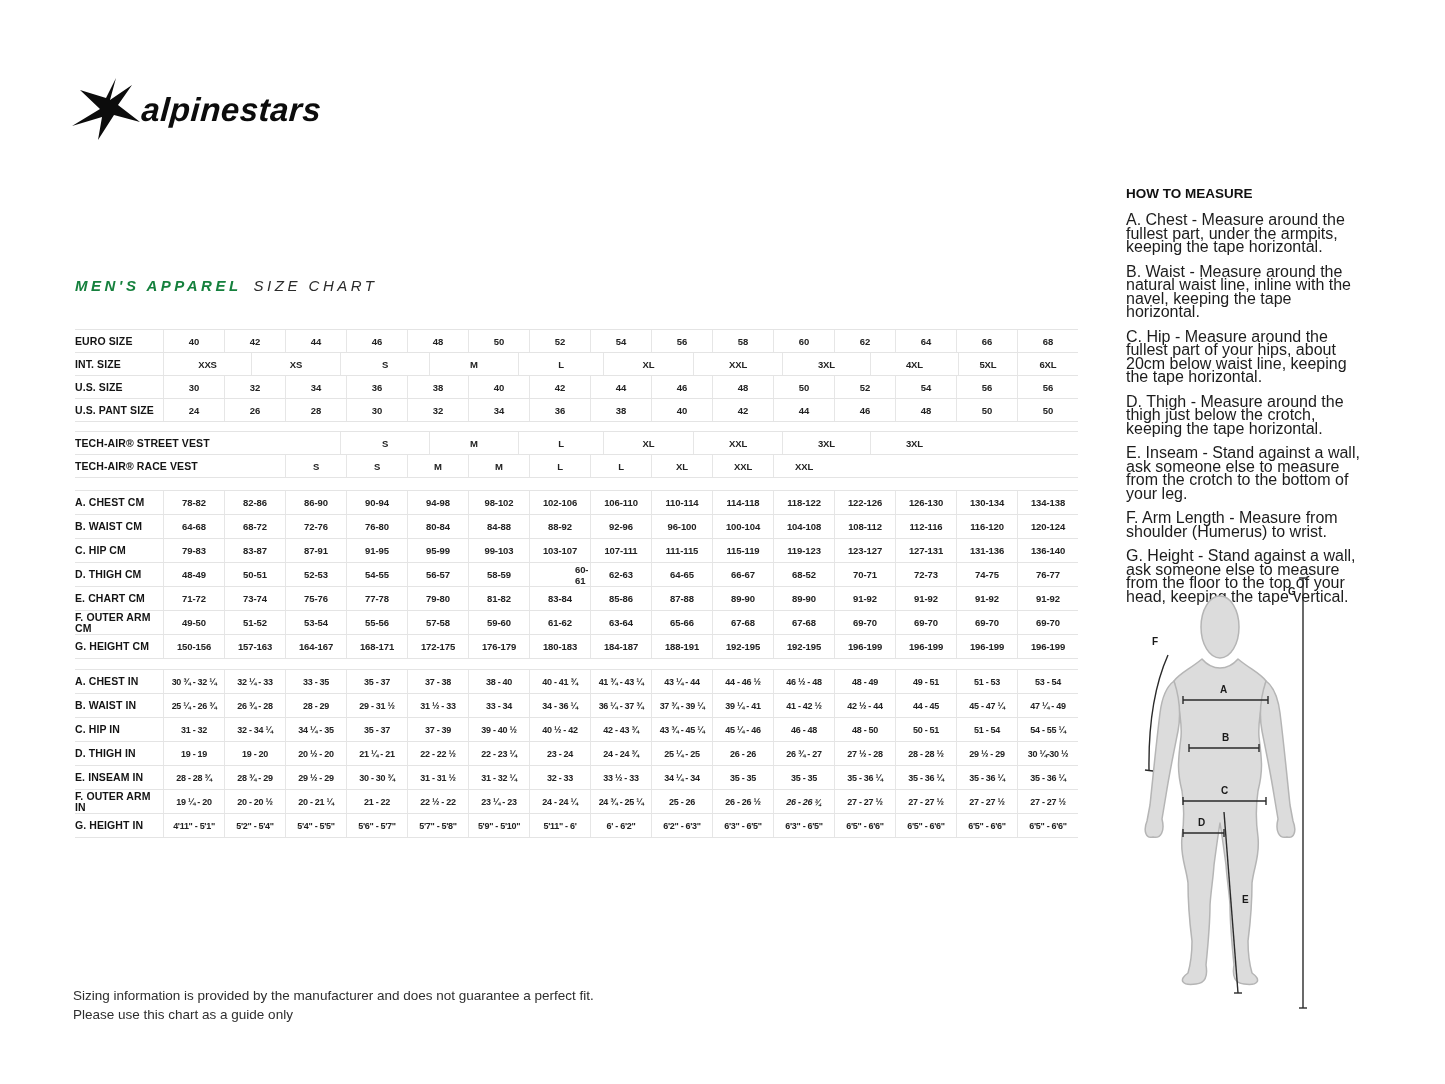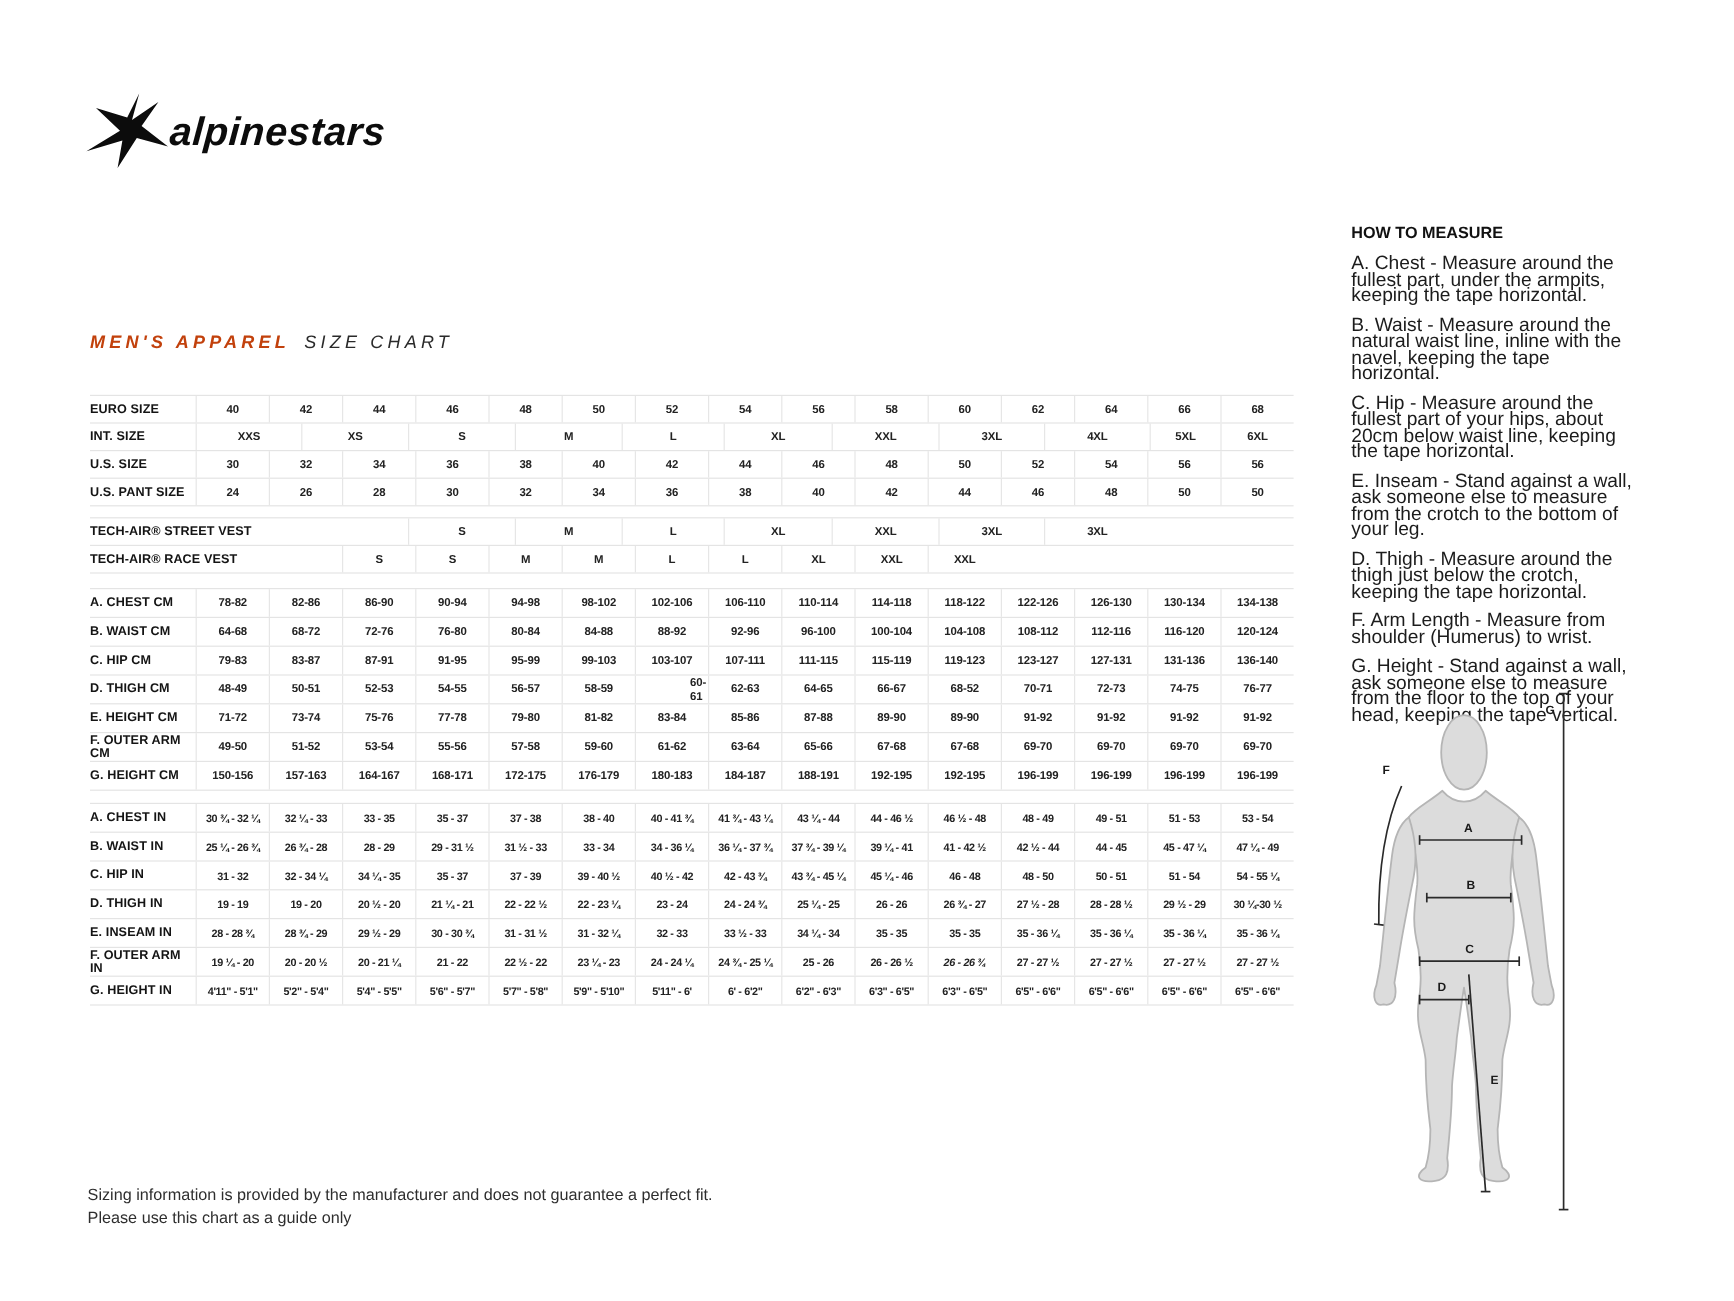--- a/index.html
+++ b/index.html
@@ -5,21 +5,21 @@
   html,body{margin:0;padding:0;background:#ffffff;}
   #page{position:relative;width:1445px;height:1084px;background:#ffffff;overflow:hidden;
         font-family:"Liberation Sans",sans-serif;color:#1a1a1a;}
 
   
   #logo{position:absolute;left:70px;top:76px;}
 
   
   #title{position:absolute;left:75px;top:277px;font-style:italic;font-size:15px;
          letter-spacing:3.5px;white-space:nowrap;}
-  #title .main{font-weight:bold;color:#c2410c;margin-top:23px;}
+  #title .main{font-weight:bold;color:#15803d;margin-top:23px;}
   #title .sub{font-weight:400;color:#2a2a2a;margin-left:12px;}
 
   
   #size-table{position:absolute;left:75px;top:329px;width:1003px;}
   .tsection{border-top:1px solid #e4e4e4;}
   .sec-tech{margin-top:9px;}
   .sec-cm{margin-top:12px;}
   .sec-in{margin-top:10px;}
   .trow{display:flex;align-items:stretch;height:22px;border-bottom:1px solid #e4e4e4;}
   .sec-cm .trow,.sec-in .trow{height:23px;}
@@ -231,21 +231,21 @@
           <div class="tcell" style="width: 61px; flex: 0 0 61px;">62-63</div>
           <div class="tcell" style="width: 61px; flex: 0 0 61px;">64-65</div>
           <div class="tcell" style="width: 61px; flex: 0 0 61px;">66-67</div>
           <div class="tcell" style="width: 61px; flex: 0 0 61px;">68-52</div>
           <div class="tcell" style="width: 61px; flex: 0 0 61px;">70-71</div>
           <div class="tcell" style="width: 61px; flex: 0 0 61px;">72-73</div>
           <div class="tcell" style="width: 61px; flex: 0 0 61px;">74-75</div>
           <div class="tcell" style="width: 61px; flex: 0 0 61px;">76-77</div>
         </div>
         <div class="trow">
-          <div class="tlabel">E. HEIGHT CM</div>
+          <div class="tlabel">E. CHART CM</div>
           <div class="tcell" style="width: 61px; flex: 0 0 61px;">71-72</div>
           <div class="tcell" style="width: 61px; flex: 0 0 61px;">73-74</div>
           <div class="tcell" style="width: 61px; flex: 0 0 61px;">75-76</div>
           <div class="tcell" style="width: 61px; flex: 0 0 61px;">77-78</div>
           <div class="tcell" style="width: 61px; flex: 0 0 61px;">79-80</div>
           <div class="tcell" style="width: 61px; flex: 0 0 61px;">81-82</div>
           <div class="tcell" style="width: 61px; flex: 0 0 61px;">83-84</div>
           <div class="tcell" style="width: 61px; flex: 0 0 61px;">85-86</div>
           <div class="tcell" style="width: 61px; flex: 0 0 61px;">87-88</div>
           <div class="tcell" style="width: 61px; flex: 0 0 61px;">89-90</div>
@@ -421,22 +421,22 @@
         </div>
       </div>
     </div>
 
   <div id="measure-panel">
     <h3 id="measure-heading">HOW TO MEASURE</h3>
     <div>
         <p class="measure-item">A. Chest - Measure around the fullest part, under the armpits, keeping the tape horizontal.</p>
         <p class="measure-item">B. Waist - Measure around the natural waist line, inline with the navel, keeping the tape horizontal.</p>
         <p class="measure-item">C. Hip - Measure around the fullest part of your hips, about 20cm below waist line, keeping the tape horizontal.</p>
+        <p class="measure-item">D. Thigh - Measure around the thigh just below the crotch, keeping the tape horizontal.</p>
         <p class="measure-item">E. Inseam - Stand against a wall, ask someone else to measure from the crotch to the bottom of your leg.</p>
-        <p class="measure-item">D. Thigh - Measure around the thigh just below the crotch, keeping the tape horizontal.</p>
         <p class="measure-item">F. Arm Length - Measure from shoulder (Humerus) to wrist.</p>
         <p class="measure-item">G. Height - Stand against a wall, ask someone else to measure from the floor to the top of your head, keeping the tape vertical.</p>
       </div>
   </div>
 
   <div id="figure">
     <svg width="190" height="470" viewBox="0 0 190 470">
 
       <ellipse cx="80" cy="62" rx="19" ry="31" fill="#dcdcdc" stroke="#b5b5b5" stroke-width="1.5"></ellipse>
 

